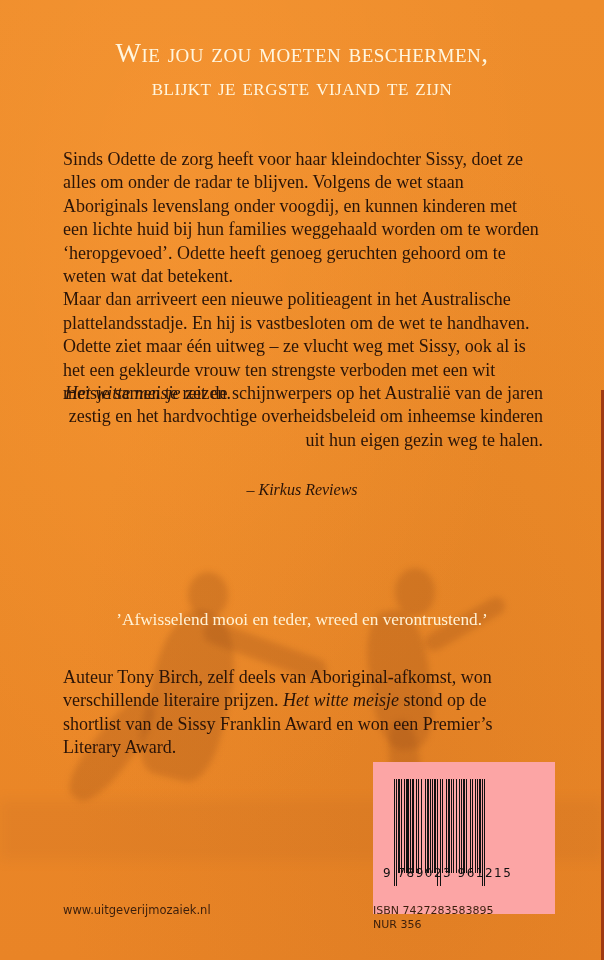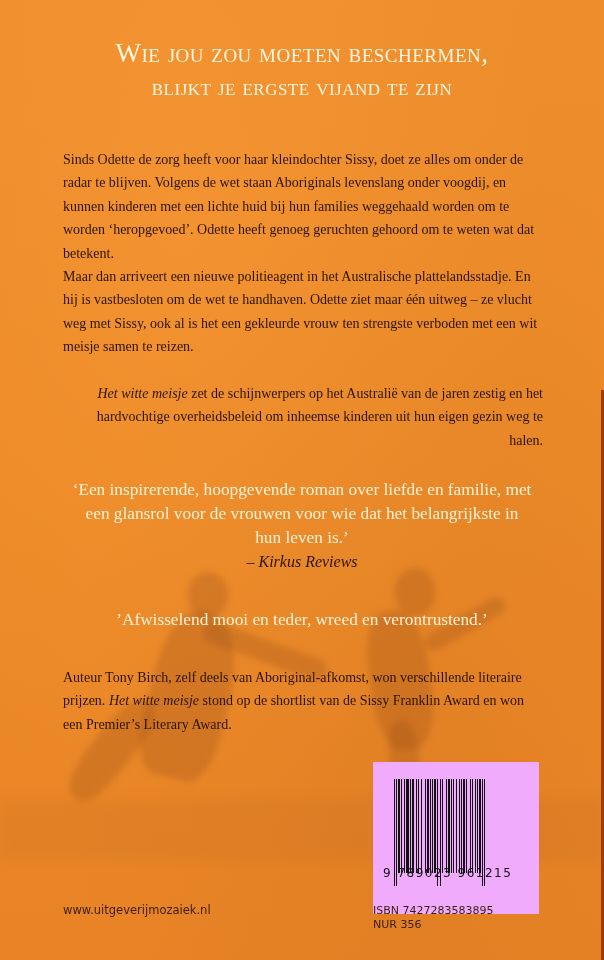--- a/index.html
+++ b/index.html
@@ -32,39 +32,39 @@
     .ground  { position: absolute; left: 0; top: 800px; width: 604px; height: 60px; background: rgba(170,90,30,0.12); filter: blur(6px); }
 
     .headline {
       position: absolute; left: 0; top: 36px; width: 604px; text-align: center;
       color: #fff6df; font-variant: small-caps; letter-spacing: 0.5px;
       font-size: 27px; line-height: 34px;
     }
     .headline .l2 { font-size: 24px; }
     .body {
       position: absolute; left: 63px; width: 480px;
-      color: #2a1408; font-size: 14px; line-height: 23.4px;
+      color: #2a1408; font-size: 18px; line-height: 23.4px;
     }
     .body p { margin: 0; }
     .p1 { top: 148px; }
     .p2 { top: 382px; text-align: right; }
     .p3 { top: 666px; }
     .body em { font-style: italic; }
     .quote {
       position: absolute; left: 0; width: 604px; text-align: center;
       color: #fff2d6; font-size: 17.3px; line-height: 24px;
     }
     .quote .attr { color: #2a1408; font-size: 16px; }
     .quote .attr em { font-style: italic; }
     .q1 { top: 478px; }
     .q2 { top: 608px; }
 
     .barcode-box {
-      position: absolute; left: 373px; top: 762px; width: 166px; height: 152px;
-      background: #f0abfc;
+      position: absolute; left: 373px; top: 762px; width: 182px; height: 152px;
+      background: #fca5a5;
     }
     .bars {
       position: absolute; left: 21px; top: 17px; width: 127px; height: 107px;
       display: flex; align-items: stretch;
     }
     .bars span { display: block; background: #111; height: 100%; }
     .bars span.gap { background: transparent; }
     .bars span.short { height: 88%; }
     .barcode-digits {
       position: absolute; left: 10px; top: 104px; width: 150px;
@@ -106,21 +106,20 @@
 <div class="body p1">
   <p>Sinds Odette de zorg heeft voor haar kleindochter Sissy, doet ze alles om onder de radar te blijven. Volgens de wet staan Aboriginals levenslang onder voogdij, en kunnen kinderen met een lichte huid bij hun families weggehaald worden om te worden ‘heropgevoed’. Odette heeft genoeg geruchten gehoord om te weten wat dat betekent.</p>
   <p>Maar dan arriveert een nieuwe politieagent in het Australische plattelandsstadje. En hij is vastbesloten om de wet te handhaven. Odette ziet maar één uitweg – ze vlucht weg met Sissy, ook al is het een gekleurde vrouw ten strengste verboden met een wit meisje samen te reizen.</p>
 </div>
 
 <div class="body p2">
   <p><em>Het witte meisje</em><span> zet de schijnwerpers op het Australië van de jaren zestig en het hardvochtige overheidsbeleid om inheemse kinderen uit hun eigen gezin weg te halen.</span></p>
 </div>
 
 <div class="quote q1">
-  <div style="width:460px;margin:0 auto;">‘Een inspirerende, hoopgevende roman over liefde en familie, met een glansrol voor de vrouwen voor wie dat het belangrijkste in hun leven is.’</div>
   <div class="attr"><span>– </span><em>Kirkus Reviews</em></div>
 </div>
 
 <div class="quote q2">
   <div>’Afwisselend mooi en teder, wreed en verontrustend.’</div>
 </div>
 
 <div class="body p3">
   <p><span>Auteur Tony Birch, zelf deels van Aboriginal-afkomst, won verschillende literaire prijzen. </span><em>Het witte meisje</em><span> stond op de shortlist van de Sissy Franklin Award en won een Premier’s Literary Award.</span></p>
 </div>

